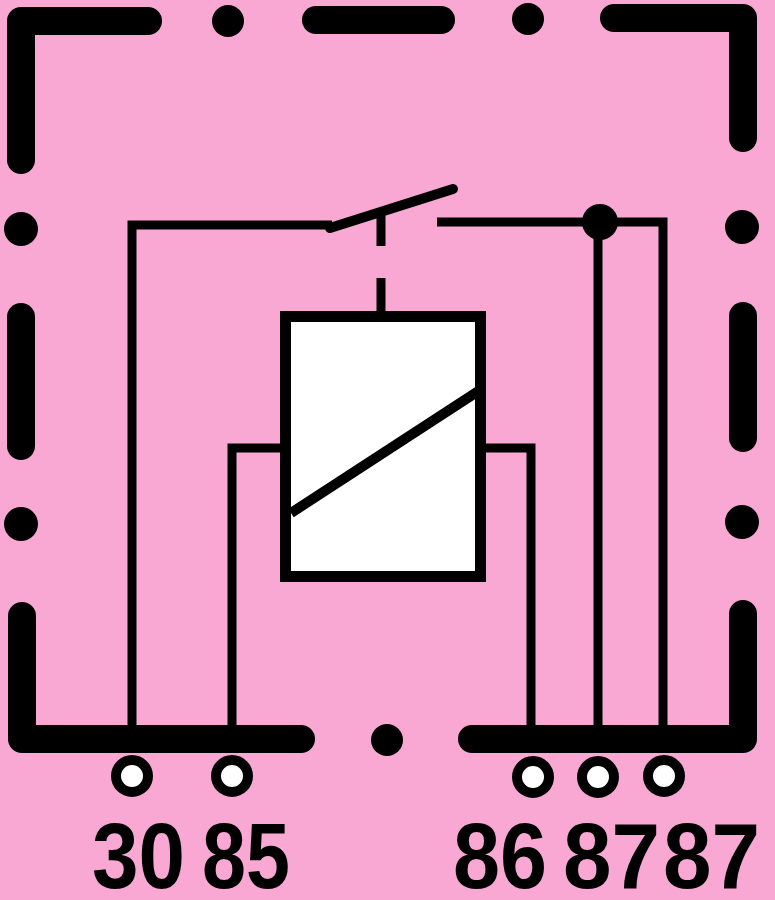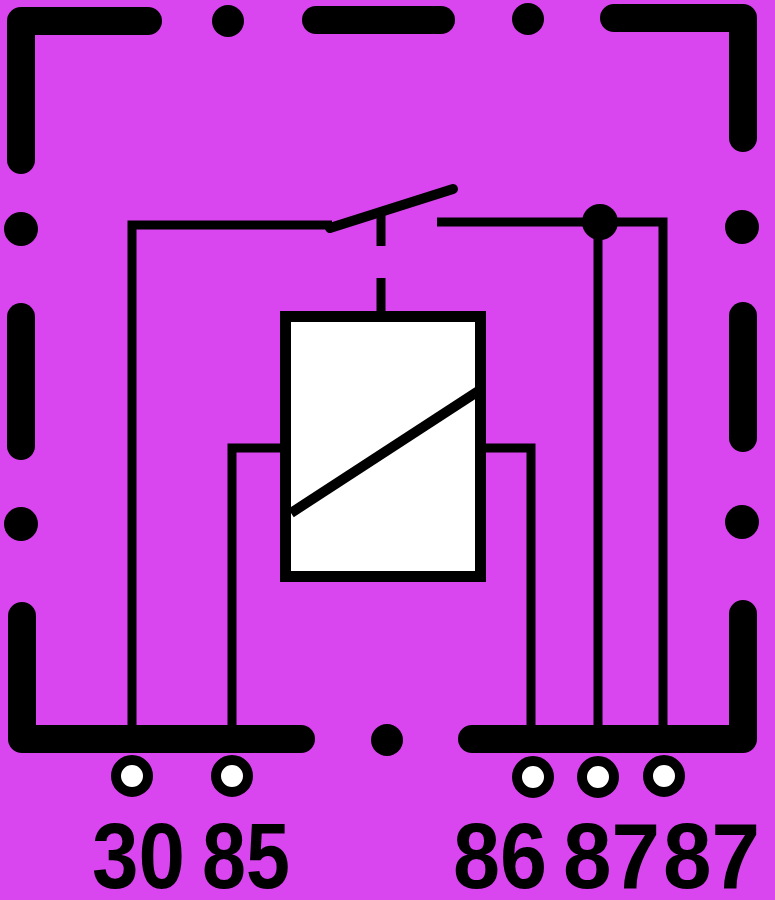--- a/index.html
+++ b/index.html
@@ -4,21 +4,21 @@
 <style>
   html, body {
     margin: 0;
     padding: 0;
     background: #ffffff;
   }
   .stage {
     position: relative;
     width: 775px;
     height: 900px;
-    background: #d946ef;
+    background: #f9a8d4;
     overflow: hidden;
   }
   svg { display: block; }
   .ink-stroke {
     stroke: #000000;
     fill: none;
   }
   .ink-fill {
     fill: #000000;
     stroke: none;

